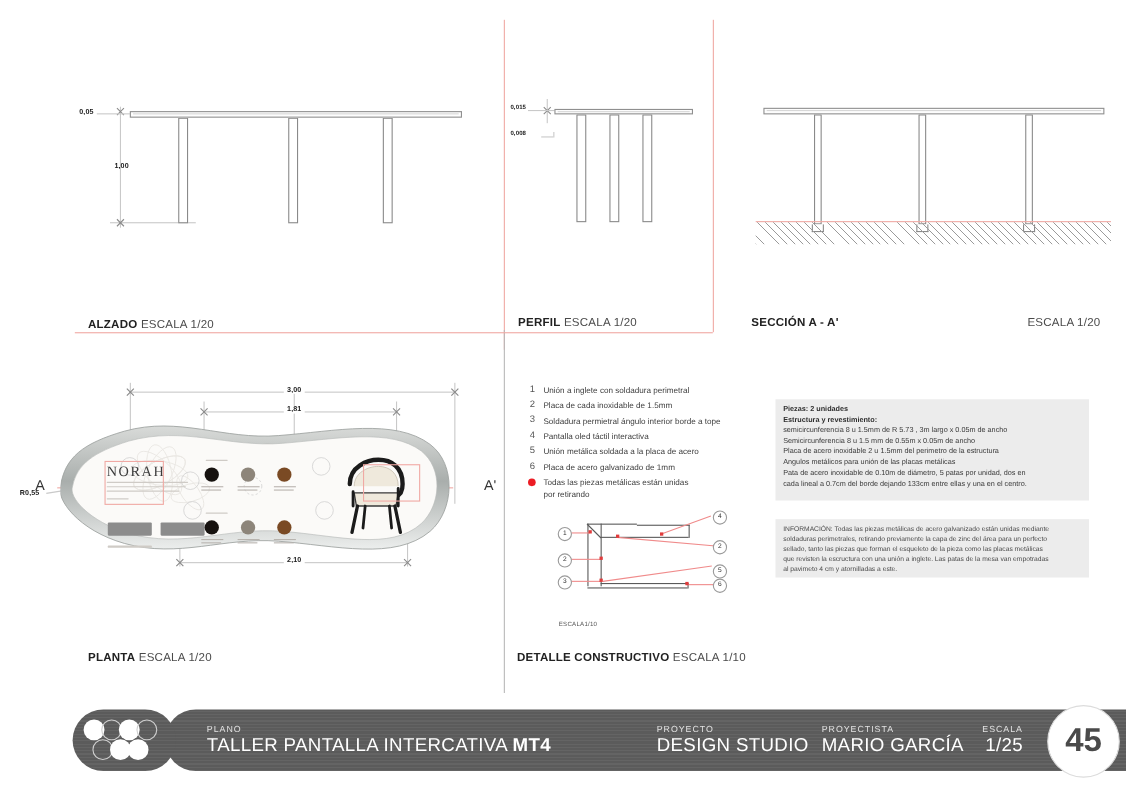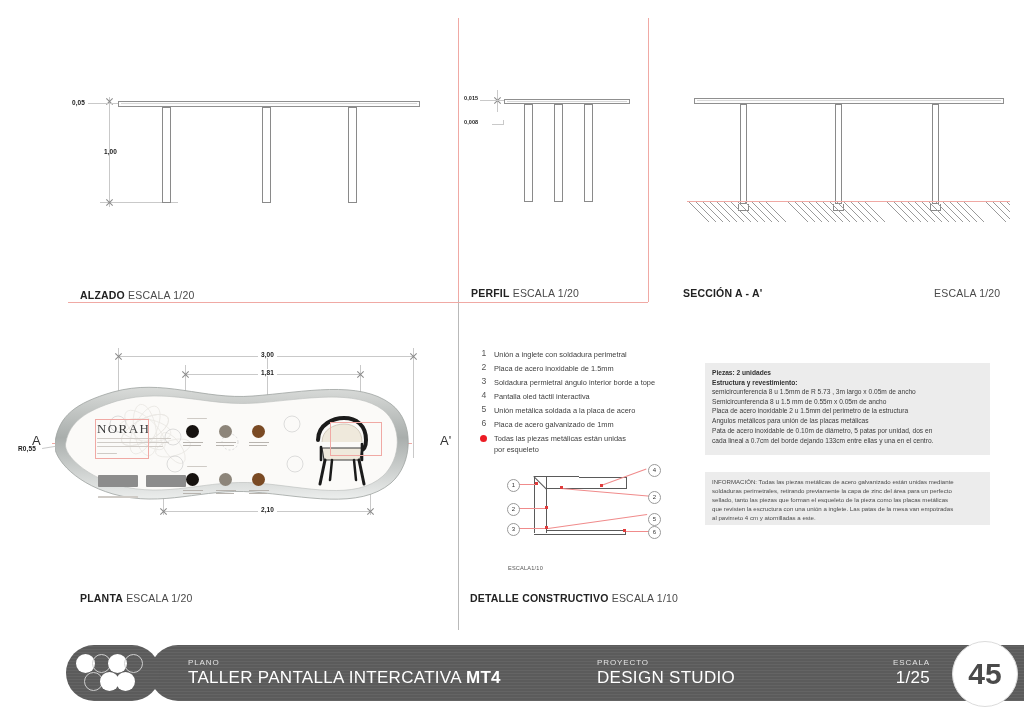--- a/index.html
+++ b/index.html
@@ -293,21 +293,21 @@
     </div>
   </div>
 
   <div class="legend" style="left:478px;top:348px;width:200px;">
     <div class="legend-row">
       <span class="legend-num">1</span>
       <span class="legend-txt">Unión a inglete con soldadura perimetral</span>
     </div>
     <div class="legend-row">
       <span class="legend-num">2</span>
-      <span class="legend-txt">Placa de acero inoxidable de 1.5mm</span>
+      <span class="legend-txt">Placa de cada inoxidable de 1.5mm</span>
     </div>
     <div class="legend-row">
       <span class="legend-num">3</span>
       <span class="legend-txt">Soldadura permietral ángulo interior borde a tope</span>
     </div>
     <div class="legend-row">
       <span class="legend-num">4</span>
       <span class="legend-txt">Pantalla oled táctil interactiva</span>
     </div>
     <div class="legend-row">
@@ -316,21 +316,21 @@
     </div>
     <div class="legend-row">
       <span class="legend-num">6</span>
       <span class="legend-txt">Placa de acero galvanizado de 1mm</span>
     </div>
     <div class="legend-row" style="height:11px;">
       <span class="legend-dot"></span>
       <span class="legend-txt">Todas las piezas metálicas están unidas</span>
     </div>
     <div class="legend-row" style="height:11px;">
-      <span class="legend-txt">por esqueleto</span>
+      <span class="legend-txt">por retirando</span>
     </div>
   </div>
 
   <div class="infobox" style="left:705px;top:363px;width:285px;height:92px;">
     <div class="ttl">Piezas: 2 unidades</div>
     <div class="ttl">Estructura y revestimiento:</div>
     <div class="ln">semicircunferencia  8 u 1.5mm de R 5.73 ,  3m largo x 0.05m de ancho</div>
     <div class="ln">Semicircunferencia 8 u 1.5 mm de 0.55m x 0.05m de ancho</div>
     <div class="ln">Placa de acero inoxidable 2 u 1.5mm del perimetro de la estructura</div>
     <div class="ln">Angulos metálicos para unión de las placas metálicas</div>
@@ -396,20 +396,24 @@
     <div class="tb-field" style="left:38px;top:13px;">
       <span class="tb-label">PLANO</span>
       <span class="tb-value"><span>TALLER PANTALLA INTERCATIVA </span><b>MT4</b></span>
     </div>
 
     <div class="tb-field" style="left:447px;top:13px;">
       <span class="tb-label">PROYECTO</span>
       <span class="tb-value">DESIGN STUDIO</span>
     </div>
 
+    <div class="tb-field" style="left:597px;top:13px;">
+      <span class="tb-label">PROYECTISTA</span>
+      <span class="tb-value">MARIO GARCÍA</span>
+    </div>
 
     <div class="tb-field" style="left:743px;top:13px;">
       <span class="tb-label">ESCALA</span>
       <span class="tb-value">1/25</span>
     </div>
   </div>
 
   <div class="logo">
     <div class="stripes"></div>
     <div class="dot" style="left:10px;top:9px;width:19px;height:19px;background:#fff;"></div>

